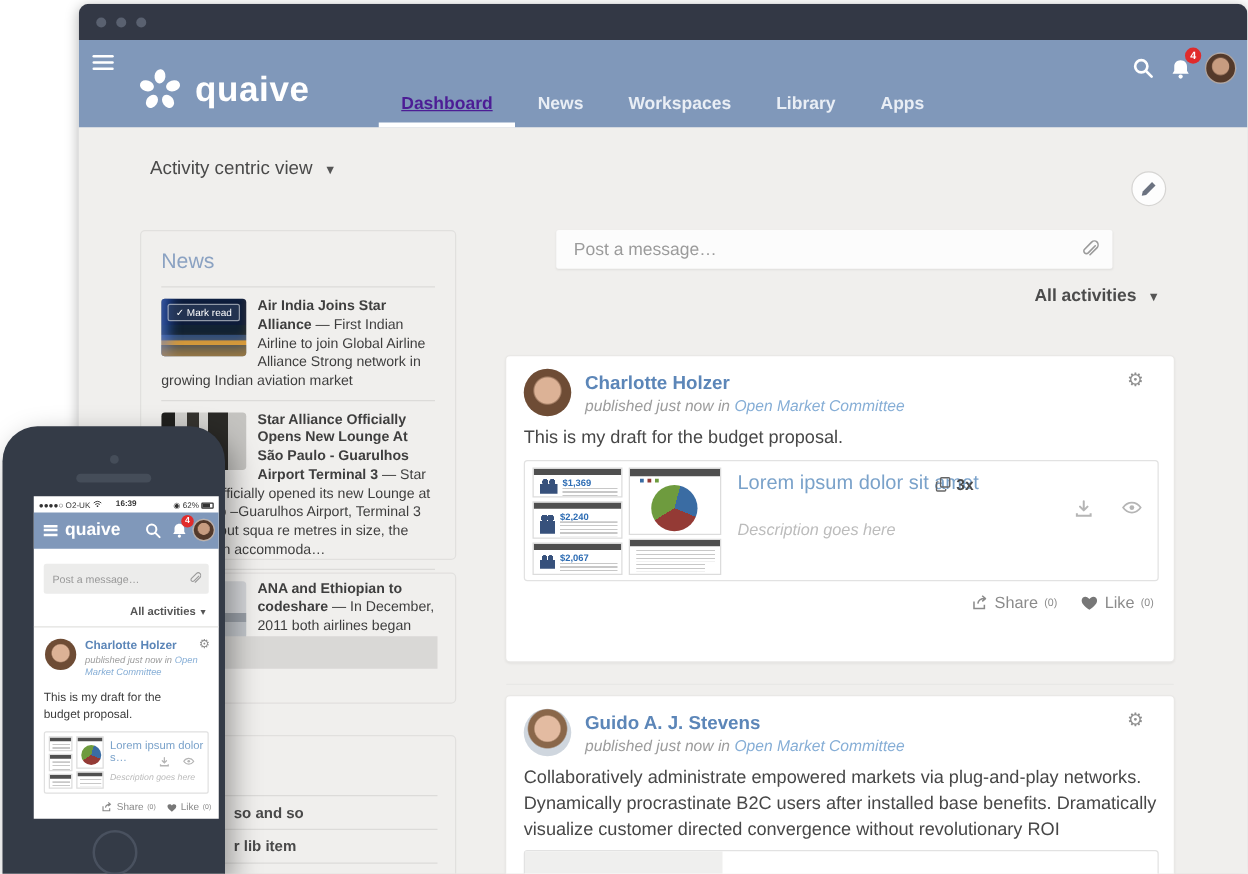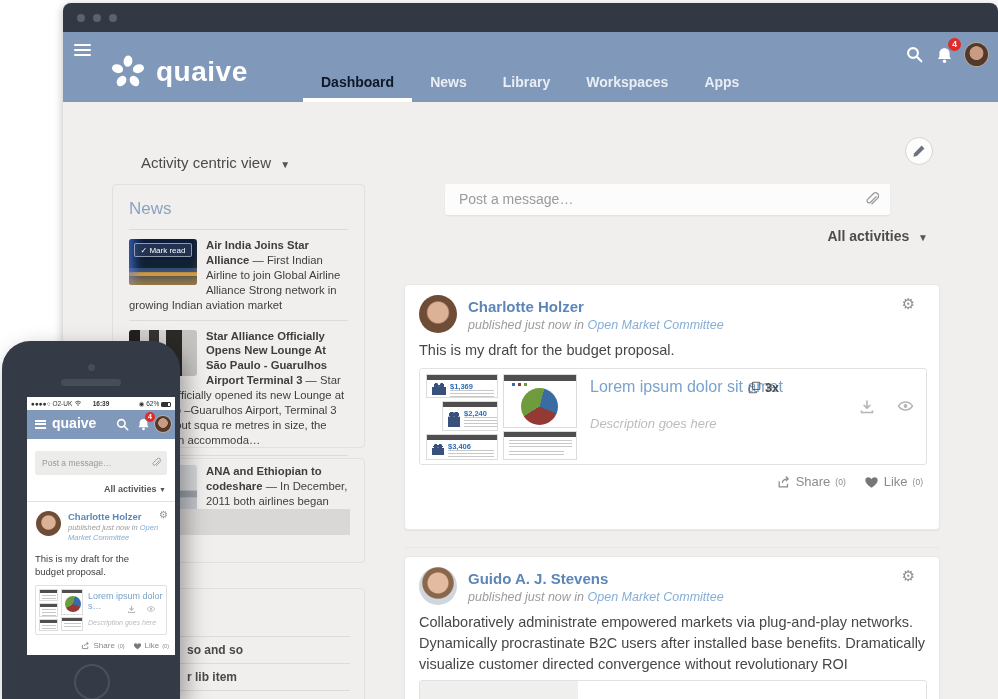--- a/index.html
+++ b/index.html
@@ -17,34 +17,34 @@
   
   .appheader { position:absolute; left:0; top:29px; right:0; height:70px; background:#8098ba; }
   .hamburger { position:absolute; left:11px; top:12px; width:17px; height:12px; cursor:pointer; }
   .hamburger i { display:block; height:2.4px; background:#fff; margin-bottom:2.4px; border-radius:1px; }
   .logo { position:absolute; left:46px; top:21px; display:flex; align-items:center; }
   .logo svg { width:38px; height:38px; }
   .logo .word { color:#fff; font-size:28px; font-weight:600; margin-left:9px; letter-spacing:.5px; }
   .nav { position:absolute; left:240px; bottom:0; height:36px; display:flex; align-items:center; }
   .tab { position:relative; height:36px; line-height:33px; padding:0 18px; font-size:14px; font-weight:600;
          color:#e9eef5; cursor:pointer; }
-  .tab.active { color:#0f172a; }
+  .tab.active { color:#4c1d95;text-decoration:underline; }
   .tab.active::after { content:""; position:absolute; left:0; right:0; bottom:0; height:4.5px; background:#fff; }
   .hicons { position:absolute; right:9px; top:10px; height:28px; }
   .icon-search { position:absolute; right:66px; top:4px; }
   .icon-bell { position:absolute; right:36px; top:5px; }
   .badge { position:absolute; right:28px; top:-4px; min-width:13px; height:13px; border-radius:7px;
            background:#e02b2b; color:#fff; font-size:8.5px; font-weight:bold; text-align:center; line-height:13px; }
   .avatar { border-radius:50%; overflow:hidden; }
   .avatar.hdr { position:absolute; right:0; top:0; width:25px; height:25px; border:1px solid rgba(255,255,255,.55);
                 background:radial-gradient(circle at 50% 44%, #c79c80 0 38%, #53392a 42% 100%); }
 
   
   .content { position:absolute; left:0; top:99px; right:0; bottom:0; background:#f0efed; }
-  .viewsel { position:absolute; left:57px; top:52px; font-size:15px; color:#4a4a4a; cursor:pointer;margin-left:21px; }
+  .viewsel { position:absolute; left:57px; top:24px; font-size:15px; color:#4a4a4a; cursor:pointer; }
   .caret { font-size:10px; color:#555; margin-left:5px; }
   .pencil-btn { position:absolute; right:65px; top:35px; width:28px; height:28px; border-radius:50%;
                 background:#fdfdfd; border:1px solid #d6d5d3; display:flex; align-items:center;
                 justify-content:center; cursor:pointer; }
 
   .side-card { position:absolute; left:49px; width:253px; border:1px solid #e1e0de; border-radius:4px; }
   .news-card { top:82px; height:264px; padding:14px 16px 0; }
   .news-head { color:#8ba2c2; font-size:17px; margin-bottom:10px; }
   .news-item { border-top:1px solid #dcdbd9; padding:8px 0 7px; overflow:hidden;
                font-size:11.3px; line-height:1.32; color:#3e3e3e; cursor:pointer; }
@@ -185,22 +185,22 @@
             <ellipse cx="26.8" cy="29.5" rx="4.6" ry="6" transform="rotate(144 26.8 29.5)"></ellipse>
             <ellipse cx="13.2" cy="29.5" rx="4.6" ry="6" transform="rotate(216 13.2 29.5)"></ellipse>
             <ellipse cx="9" cy="16.5" rx="4.6" ry="6" transform="rotate(288 9 16.5)"></ellipse>
           </g>
         </svg>
         <span class="word">quaive</span>
       </div>
       <div class="nav">
         <div class="tab active">Dashboard</div>
         <div class="tab">News</div>
+        <div class="tab">Workspaces</div>
         <div class="tab">Library</div>
-        <div class="tab">Workspaces</div>
         <div class="tab">Apps</div>
       </div>
       <div class="hicons" style="position:absolute; right:9px; top:10px; width:95px; height:28px;">
         <span class="icon-search">
           <svg width="17" height="17" viewBox="0 0 16 16">
               <circle cx="6.6" cy="6.6" r="4.6" fill="none" stroke="#fff" stroke-width="2"></circle>
               <line x1="10.2" y1="10.2" x2="14.4" y2="14.4" stroke="#fff" stroke-width="2" stroke-linecap="round"></line>
             </svg>
         </span>
         <span class="icon-bell">
@@ -288,30 +288,30 @@
 
         <div class="attach">
           <div class="thumbs">
 
             <div class="mini" style="left:0;top:0;width:72px;height:24px">
               <div class="bar"></div>
               <span class="ppl" style="left:5px;top:8px;width:14px;height:12px"></span>
               <span class="val" style="left:23px;top:7px">$1,369</span>
               <span class="lines" style="left:23px;top:15px;width:44px;height:7px"></span>
             </div>
-            <div class="mini" style="left:16px;top:27px;width:56px;height:30px">
+            <div class="mini" style="left:0;top:27px;width:72px;height:30px">
               <div class="bar"></div>
               <span class="ppl" style="left:5px;top:9px;width:12px;height:16px"></span>
               <span class="val" style="left:21px;top:7px">$2,240</span>
               <span class="lines" style="left:21px;top:15px;width:46px;height:12px"></span>
             </div>
             <div class="mini" style="left:0;top:60px;width:72px;height:26px">
               <div class="bar"></div>
               <span class="ppl" style="left:5px;top:9px;width:12px;height:11px"></span>
-              <span class="val" style="left:21px;top:7px">$3,406</span>
+              <span class="val" style="left:21px;top:7px">$2,067</span>
               <span class="lines" style="left:21px;top:15px;width:46px;height:9px"></span>
             </div>
 
             <div class="mini" style="left:77px;top:0;width:74px;height:54px">
               <div class="bar" style="height:6px"></div>
               <span class="legend" style="left:8px;top:8px">
                 <i style="background:#3a6ca3"></i>
                   <i style="background:#943a35"></i>
                   <i style="background:#6e9b3e"></i>
               </span>

